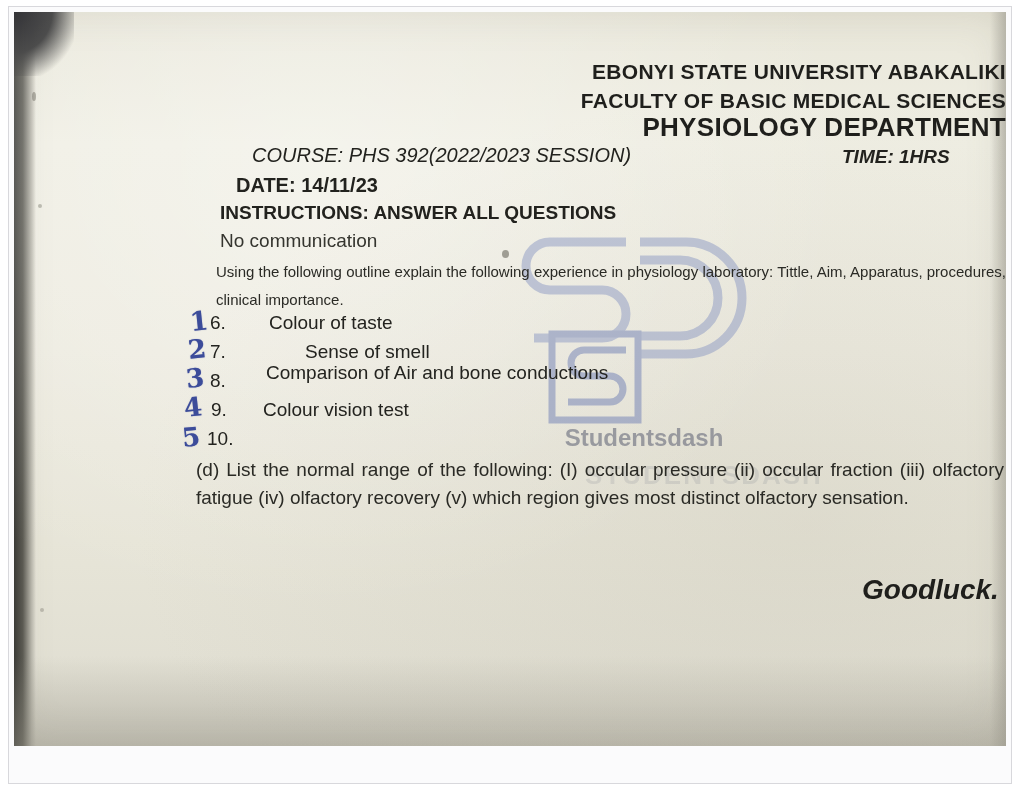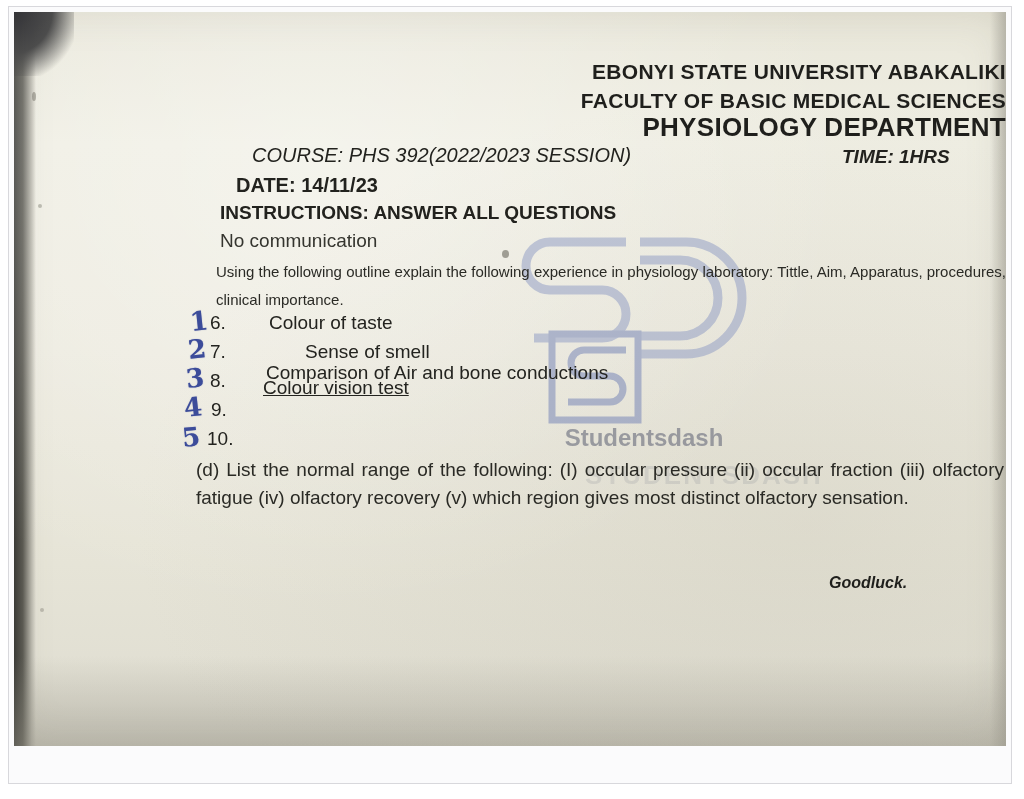--- a/index.html
+++ b/index.html
@@ -176,21 +176,21 @@
   .qnum { position: absolute; font-size: 19px; }
   .qtxt { position: absolute; font-size: 19px; }
 
   .q6n { left: 196px; top: 300px; }
   .q6t { left: 255px; top: 300px; }
   .q7n { left: 196px; top: 329px; }
   .q7t { left: 253px; top: 329px; margin-left: 38px; }
   .q8n { left: 196px; top: 358px; }
   .q8t { left: 252px; top: 350px; }
   .q9n { left: 197px; top: 387px; }
-  .q9t { left: 249px; top: 365px; text-decoration: underline; }
+  .q9t { left: 249px; top: 387px; }
   .q10n { left: 193px; top: 416px; }
   .q10t { left: 251px; top: 416px; font-style: italic; }
 
   .para-d {
     position: absolute;
     left: 182px;
     top: 444px;
     width: 808px;
     font-size: 19px;
     line-height: 28px;
@@ -200,23 +200,23 @@
   .para-e {
     position: absolute;
     left: 182px;
     top: 530px;
     width: 700px;
     font-size: 19px;
     color: #2a2a25;
   }
   .goodluck {
     position: absolute;
-    left: 815px;
+    left: 848px;
     top: 562px;
-    font-size: 16px;
+    font-size: 28px;
     font-style: italic;
     font-weight: 700;
     color: #1f1f1c;
   }
 
   
   .hand {
     position: absolute;
     font-family: "DejaVu Serif", serif;
     font-size: 26px;

